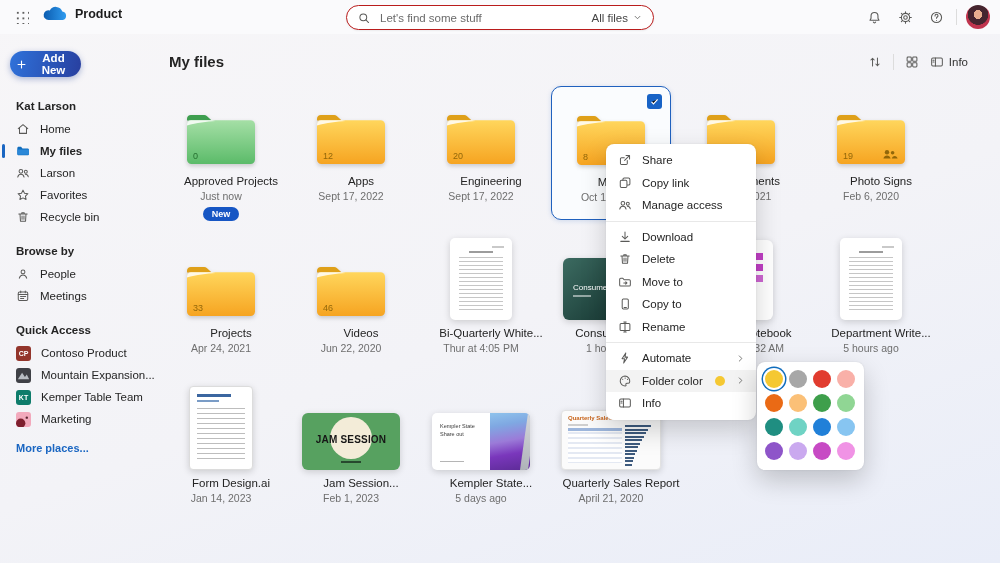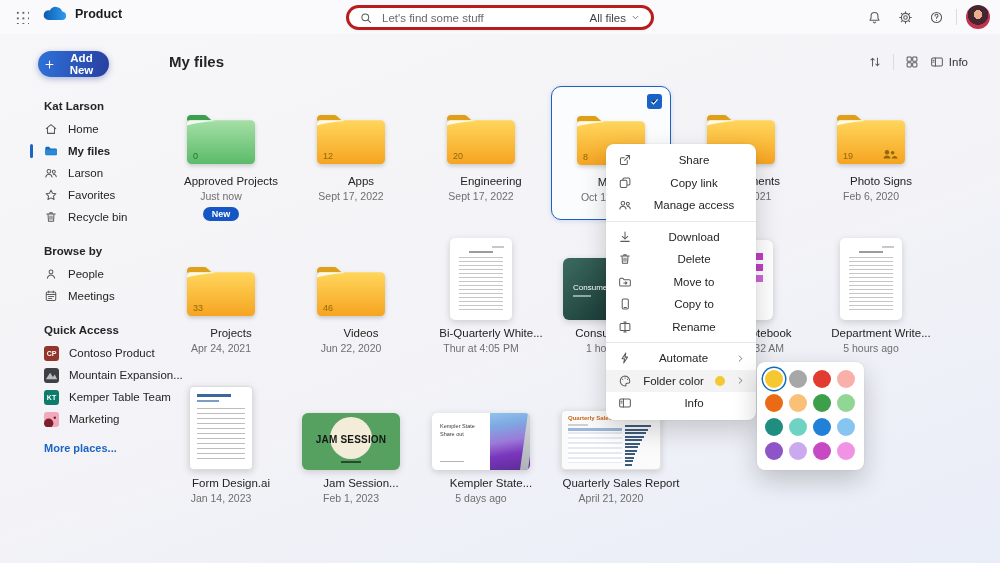--- a/index.html
+++ b/index.html
@@ -11,34 +11,34 @@
   .ic{width:14px;height:14px;stroke:#5A5A58;fill:none;stroke-width:1.15;stroke-linecap:round;stroke-linejoin:round;flex:none;display:block;}
   
   .topbar{position:absolute;top:0;left:0;right:0;height:34px;background:#FAFAFC;}
   .waffle{position:absolute;left:15px;top:10px;width:14px;height:14px;
     background-image:radial-gradient(circle,#5f5f5f 1.1px,transparent 1.35px);
     background-size:5.6px 5.6px;background-position:0 0;}
   .brand{position:absolute;left:42px;top:5px;display:flex;align-items:center;gap:7px;}
   .brand svg{width:26px;height:17px;}
   .brand-name{font-size:12.5px;font-weight:bold;color:#1b1b1b;}
   .search{position:absolute;left:346px;top:5px;width:308px;height:25px;background:#fff;
-    border:3px solid #b91c1c;border-radius:13px;box-shadow:0 1px 2px rgba(0,0,0,.06);
+    border:1px solid #b91c1c;border-radius:13px;box-shadow:0 1px 2px rgba(0,0,0,.06);
     display:flex;align-items:center;gap:7px;padding:0 10px;box-sizing:border-box;}
   .search input{border:0;outline:0;flex:1;font-size:11.5px;color:#444;background:transparent;font-family:inherit;}
   .search input::placeholder{color:#6b6b6b;}
   .scope{display:flex;align-items:center;gap:4px;font-size:11.5px;color:#444;}
   .scope .ic{width:11px;height:11px;}
   .topicons{position:absolute;right:6px;top:0;height:34px;display:flex;align-items:center;gap:9px;}
   .tbtn{width:22px;height:22px;display:flex;align-items:center;justify-content:center;}
   .tbtn .ic{width:15px;height:15px;}
   .vdiv{width:1px;height:16px;background:#DCDCDC;}
   .avatar{width:24px;height:24px;border-radius:50%;margin-right:4px;
     background:radial-gradient(circle at 50% 40%,#E9AE8F 0,#E9AE8F 4.5px,#45252F 4.5px,#45252F 10px,#C0344E 10.5px);}
   
-  .sidebar{position:absolute;left:0;top:34px;width:161px;bottom:0;padding-left:28px;}
+  .sidebar{position:absolute;left:0;top:34px;width:161px;bottom:0;}
   .addnew{margin:17px 0 0 10px;width:71px;height:26px;border-radius:13px;border:0;cursor:pointer;
     background:linear-gradient(100deg,#2F72DA 0%,#2A51B4 65%,#283F9F 100%);
     color:#fff;display:flex;align-items:center;justify-content:center;gap:5px;
     font-size:11.5px;font-weight:bold;font-family:inherit;box-shadow:0 2px 6px rgba(30,60,150,.35);}
   .addnew .ic{width:11px;height:11px;stroke:#fff;stroke-width:1.6;}
   .user{margin:23px 0 6px 16px;font-weight:bold;font-size:11.5px;}
   .nav-item{height:22px;display:flex;align-items:center;gap:10px;padding-left:16px;font-size:11.5px;position:relative;cursor:pointer;}
   .nav-item.sel{font-weight:bold;}
   .nav-item.sel::before{content:"";position:absolute;left:2px;top:4px;width:3px;height:14px;border-radius:2px;background:#1A66C2;}
   .section{margin:17px 0 6px 16px;font-weight:bold;font-size:11.5px;}
@@ -96,21 +96,21 @@
   .sh-head{position:absolute;left:6px;top:17px;width:54px;height:3px;background:#9DB6DC;}
   .sh-table{position:absolute;left:6px;top:21px;width:54px;bottom:6px;
     background:repeating-linear-gradient(to bottom,#E4E9F3 0 2px,#FFFFFF 2px 5px);}
   .sh-bars{position:absolute;right:5px;top:14px;width:30px;bottom:5px;}
   .sh-bars i{display:block;height:2px;background:#3E5B7E;margin-bottom:1.5px;}
   
   .menu{position:absolute;left:606px;top:144px;width:150px;background:#fff;border-radius:8px;z-index:10;
     box-shadow:0 10px 26px rgba(0,0,0,.18),0 0 2px rgba(0,0,0,.10);padding:5px 0;box-sizing:border-box;}
   .mi{height:22.5px;display:flex;align-items:center;gap:10px;padding:0 10px 0 12px;font-size:11.5px;color:#242424;cursor:pointer;}
   .mi.hl{background:#F3F3F3;}
-  .mi .lbl{flex:1;white-space:nowrap;text-align:center;}
+  .mi .lbl{flex:1;white-space:nowrap;}
   .mi .dot{width:10px;height:10px;border-radius:50%;flex:none;}
   .mi .chev{width:11px;height:11px;}
   .mdiv{height:1px;background:#E8E8E8;margin:4px 0;}
   
   .swpanel{position:absolute;left:757px;top:362px;width:107px;height:108px;background:#fff;border-radius:8px;z-index:11;
     box-shadow:0 10px 26px rgba(0,0,0,.20),0 0 2px rgba(0,0,0,.10);
     display:grid;grid-template-columns:repeat(4,18px);grid-auto-rows:18px;gap:6px;padding:8px;box-sizing:border-box;}
   .sw{width:18px;height:18px;border-radius:50%;cursor:pointer;}
   .sw.sel{box-shadow:0 0 0 2px #fff,0 0 0 3.5px #0F6CBD;}
 </style>

